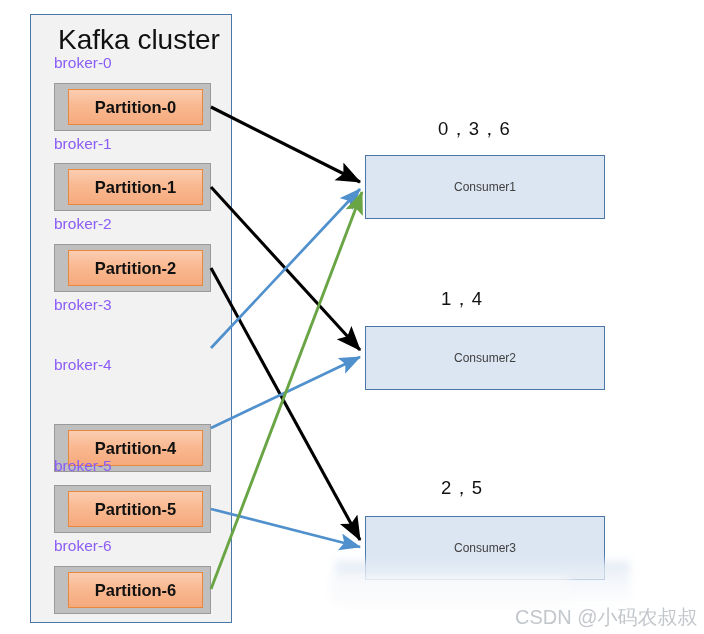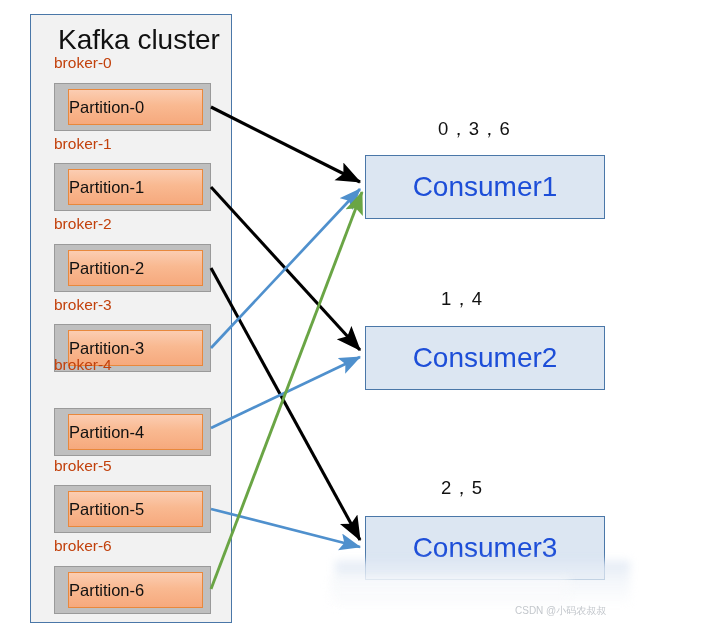--- a/index.html
+++ b/index.html
@@ -36,21 +36,21 @@
     top: 24px;
     font-size: 28px;
     color: #111111;
     white-space: nowrap;
   }
 
   .broker-label {
     position: absolute;
     left: 54px;
     font-size: 15.5px;
-    color: #c2410c;
+    color: #8b5cf6;
     white-space: nowrap;
   }
 
   
   .partition-frame {
     position: absolute;
     left: 54px;
     width: 157px;
     height: 48px;
     background: #bfbfbf;
@@ -62,21 +62,22 @@
     position: absolute;
     left: 13px;
     top: 5px;
     right: 7px;
     bottom: 5px;
     background: linear-gradient(to bottom, #fbcdb2 0%, #f9b991 45%, #f6a97d 100%);
     border: 1px solid #e8883c;
     box-sizing: border-box;
     display: flex;
     align-items: center;
-    justify-content: flex-start;
+    justify-content: center;
+    font-weight: bold;
   }
   .partition-label {
     font-size: 16.5px;
     color: #111111;
     white-space: nowrap;
   }
 
   
   .consumer-box {
     position: absolute;
@@ -84,22 +85,22 @@
     width: 240px;
     height: 64px;
     background: #dce6f2;
     border: 1.6px solid #4a77a8;
     box-sizing: border-box;
     display: flex;
     align-items: center;
     justify-content: center;
   }
   .consumer-label {
-    font-size: 28px;
-    color: #1d4ed8;
+    font-size: 12px;
+    color: #404040;
     white-space: nowrap;
   }
   .assign-label {
     position: absolute;
     font-size: 18.5px;
     color: #111111;
     white-space: nowrap;
     letter-spacing: 1px;
   }
 
@@ -132,21 +133,21 @@
     height: 32px;
     background: linear-gradient(to bottom, rgba(248,249,251,0.95), rgba(255,255,255,0.2));
     filter: blur(5px);
   }
 
   
   #watermark {
     position: absolute;
     left: 515px;
     top: 604px;
-    font-size: 10px;
+    font-size: 20px;
     color: #c3c7cc;
     white-space: nowrap;
   }
 </style>
 </head>
 <body>
 
 <div id="canvas">
 
   <div id="cluster-box"></div>
@@ -168,28 +169,23 @@
   </div>
 
   <div class="broker-label" style="top:215px">broker-2</div>
   <div class="partition-frame" style="top:244px">
     <div class="partition-inner">
       <span class="partition-label">Partition-2</span>
     </div>
   </div>
 
   <div class="broker-label" style="top:296px">broker-3</div>
-  <div class="partition-frame" style="top:324px">
-    <div class="partition-inner">
-      <span class="partition-label">Partition-3</span>
-    </div>
-  </div>
 
   <div class="broker-label" style="top:356px">broker-4</div>
-  <div class="partition-frame" style="top:408px">
+  <div class="partition-frame" style="top:424px">
     <div class="partition-inner">
       <span class="partition-label">Partition-4</span>
     </div>
   </div>
 
   <div class="broker-label" style="top:457px">broker-5</div>
   <div class="partition-frame" style="top:485px">
     <div class="partition-inner">
       <span class="partition-label">Partition-5</span>
     </div>

